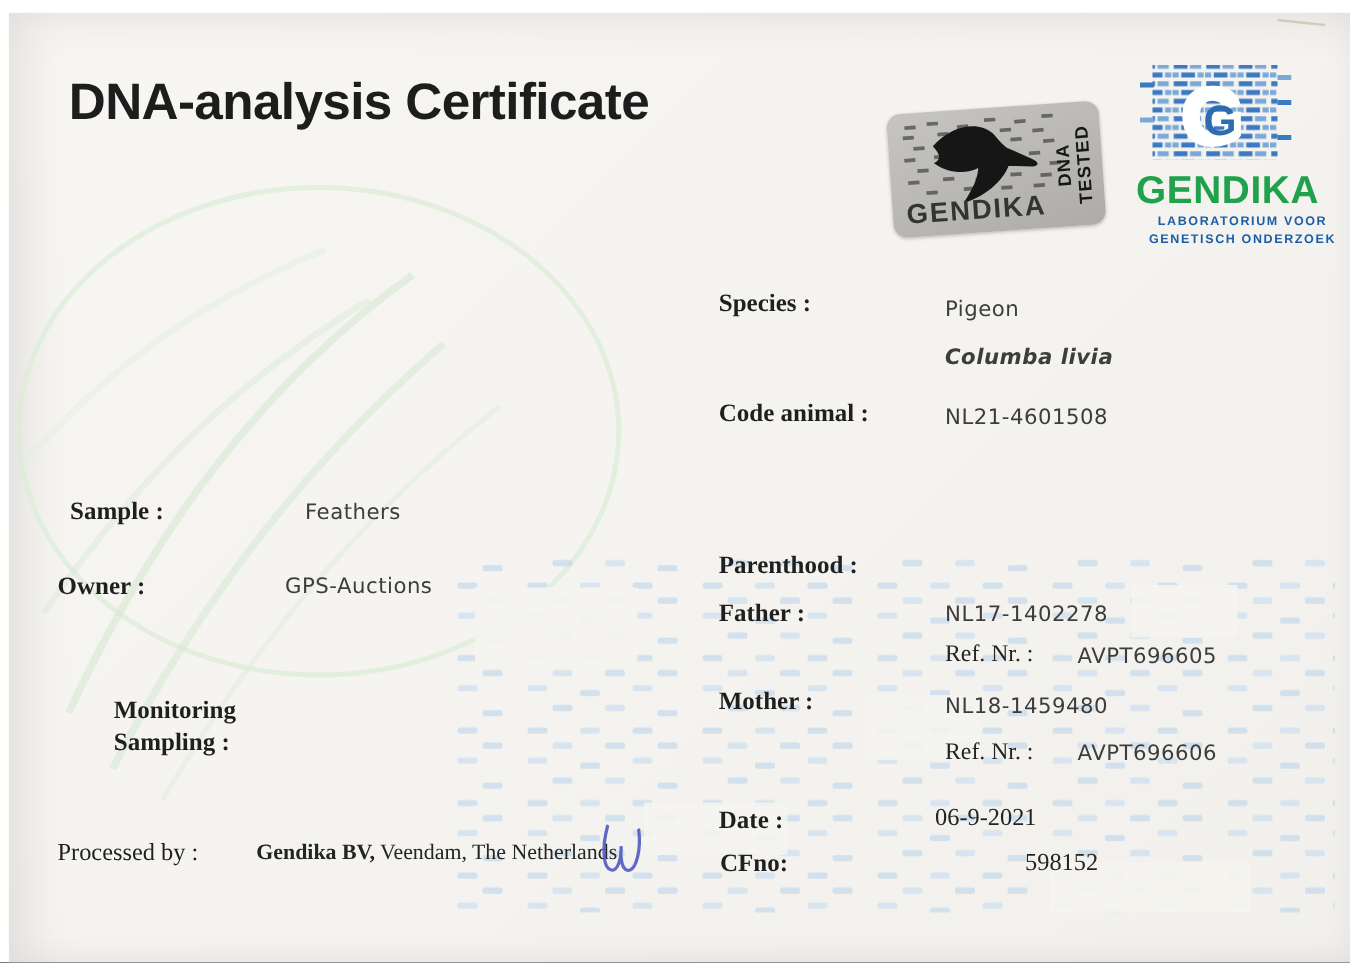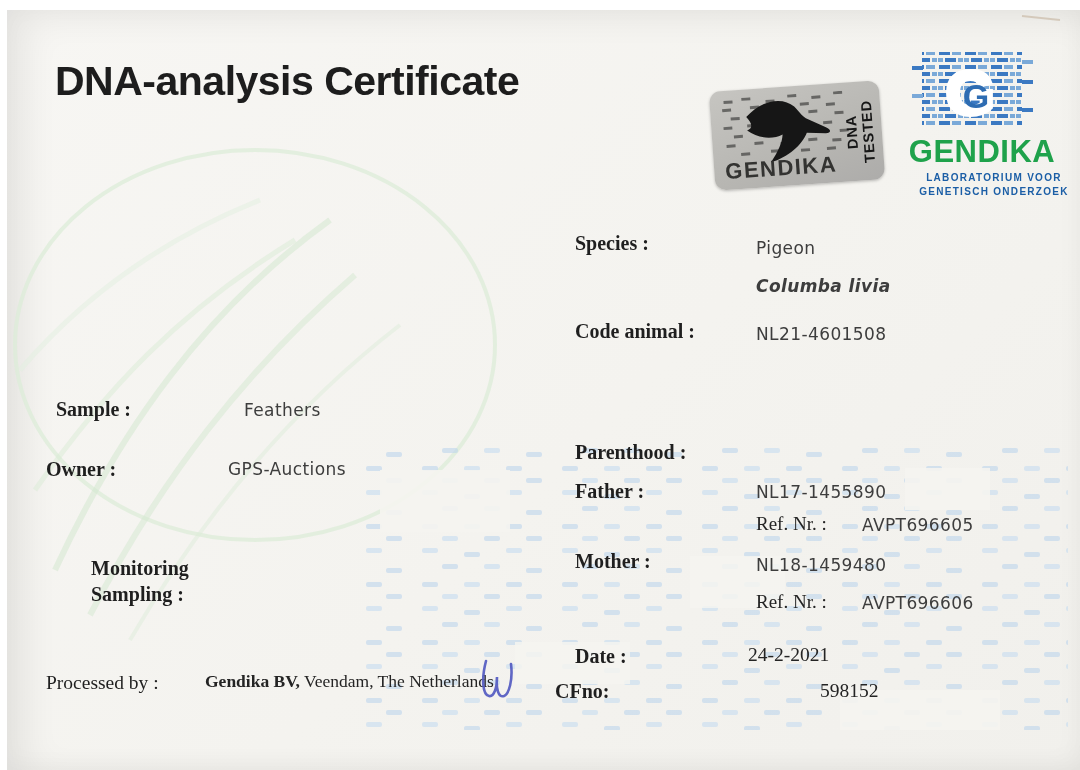--- a/index.html
+++ b/index.html
@@ -183,29 +183,29 @@
     <div class="abs lbl" style="left:575px; top:230px;">Species :</div>
     <div class="abs val" style="left:756px; top:238px;">Pigeon</div>
     <div class="abs val val-italic" style="left:756px; top:276px;font-weight:bold;">Columba livia</div>
 
     <div class="abs lbl" style="left:575px; top:318px;">Code animal :</div>
     <div class="abs val" style="left:756px; top:324px;">NL21-4601508</div>
 
     <div class="abs lbl" style="left:575px; top:439px;">Parenthood :</div>
 
     <div class="abs lbl" style="left:575px; top:478px;">Father :</div>
-    <div class="abs val" style="left:756px; top:482px;">NL17-1455890</div>
+    <div class="abs val" style="left:756px; top:482px;">NL17-1402278</div>
     <div class="abs serifval" style="left:756px; top:513px; font-size:19px;">Ref. Nr.  :</div>
     <div class="abs val" style="left:862px; top:515px;">AVPT696605</div>
 
     <div class="abs lbl" style="left:575px; top:548px;">Mother :</div>
     <div class="abs val" style="left:756px; top:555px;">NL18-1459480</div>
     <div class="abs serifval" style="left:756px; top:591px; font-size:19px;">Ref. Nr.  :</div>
     <div class="abs val" style="left:862px; top:593px;">AVPT696606</div>
 
     <div class="abs lbl" style="left:575px; top:643px;">Date :</div>
-    <div class="abs serifval" style="left:748px; top:644px;">24-2-2021</div>
-
-    <div class="abs lbl" style="left:555px; top:678px;">CFno:</div>
+    <div class="abs serifval" style="left:748px; top:644px;">06-9-2021</div>
+
+    <div class="abs lbl" style="left:576px; top:678px;">CFno:</div>
     <div class="abs serifval" style="left:820px; top:680px;">598152</div>
 
   </div>
 </div>
 
 </body></html>

